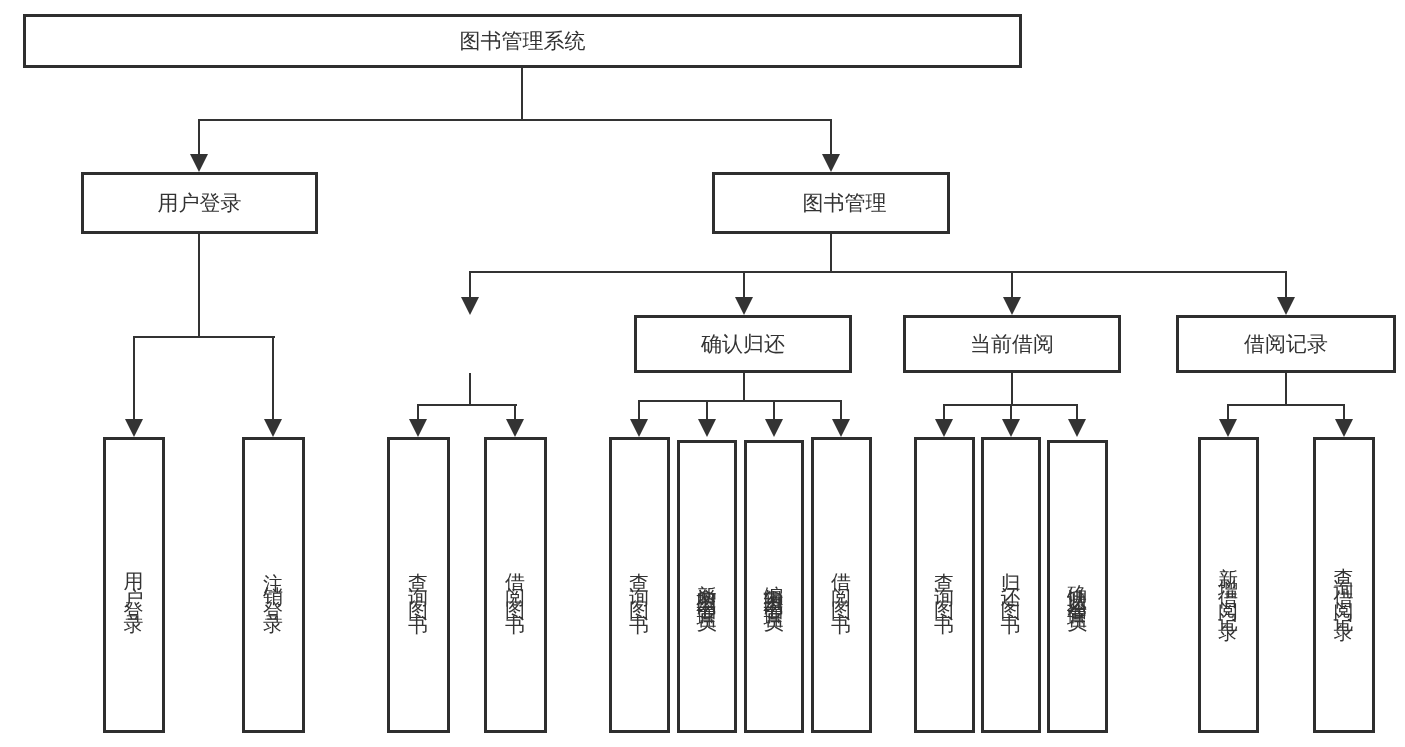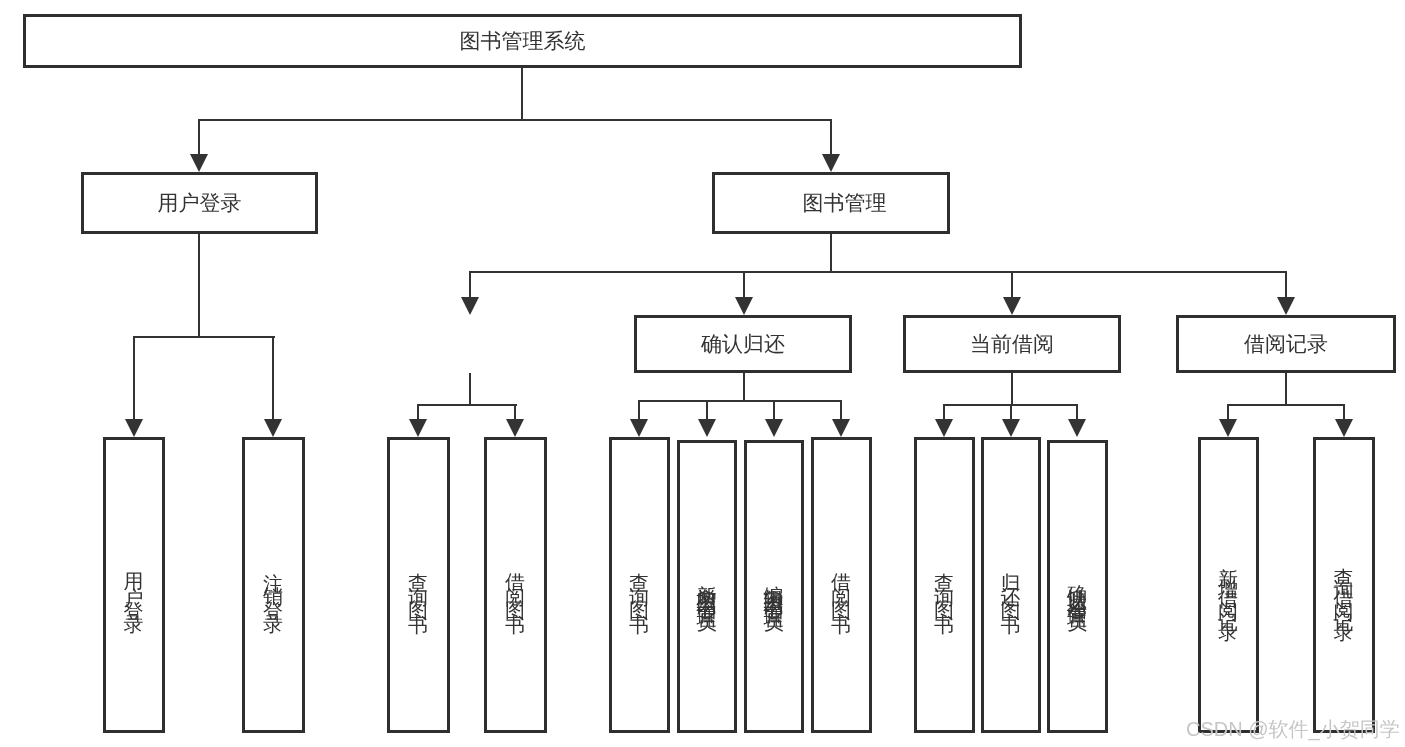--- a/index.html
+++ b/index.html
@@ -1,18 +1,18 @@
 <!DOCTYPE html>
 <html><head>
 <meta charset="utf-8">
 <style>
   html,body { margin:0; padding:0; background:#ffffff; }
   #stage {
     position:relative; width:1405px; height:747px; background:#ffffff;
-    font-family:Liberation Sans, sans-serif;
+    font-family:Liberation Serif, serif;
     overflow:hidden;
   }
   .box {
     position:absolute; box-sizing:border-box;
     border:3px solid #2f2f2f; background:#ffffff;
     display:flex; align-items:center; justify-content:center;
     color:#333333; font-size:21px;
   }
   .vtext {
     writing-mode:vertical-rl; text-orientation:mixed;
@@ -156,15 +156,14 @@
     <span class="vtext ls-sm">确认归还（管理员）</span>
   </div>
 
   <div class="box" style="left:1198px; top:437px; width:61px; height:296px;">
     <span class="vtext ls-md">新增借阅记录</span>
   </div>
   <div class="box" style="left:1313px; top:437px; width:62px; height:296px;">
     <span class="vtext ls-md">查询借阅记录</span>
   </div>
 
-  <div class="watermark">CSDN @软件_小贺同学</div>
 
 </div>
 
 </body></html>

